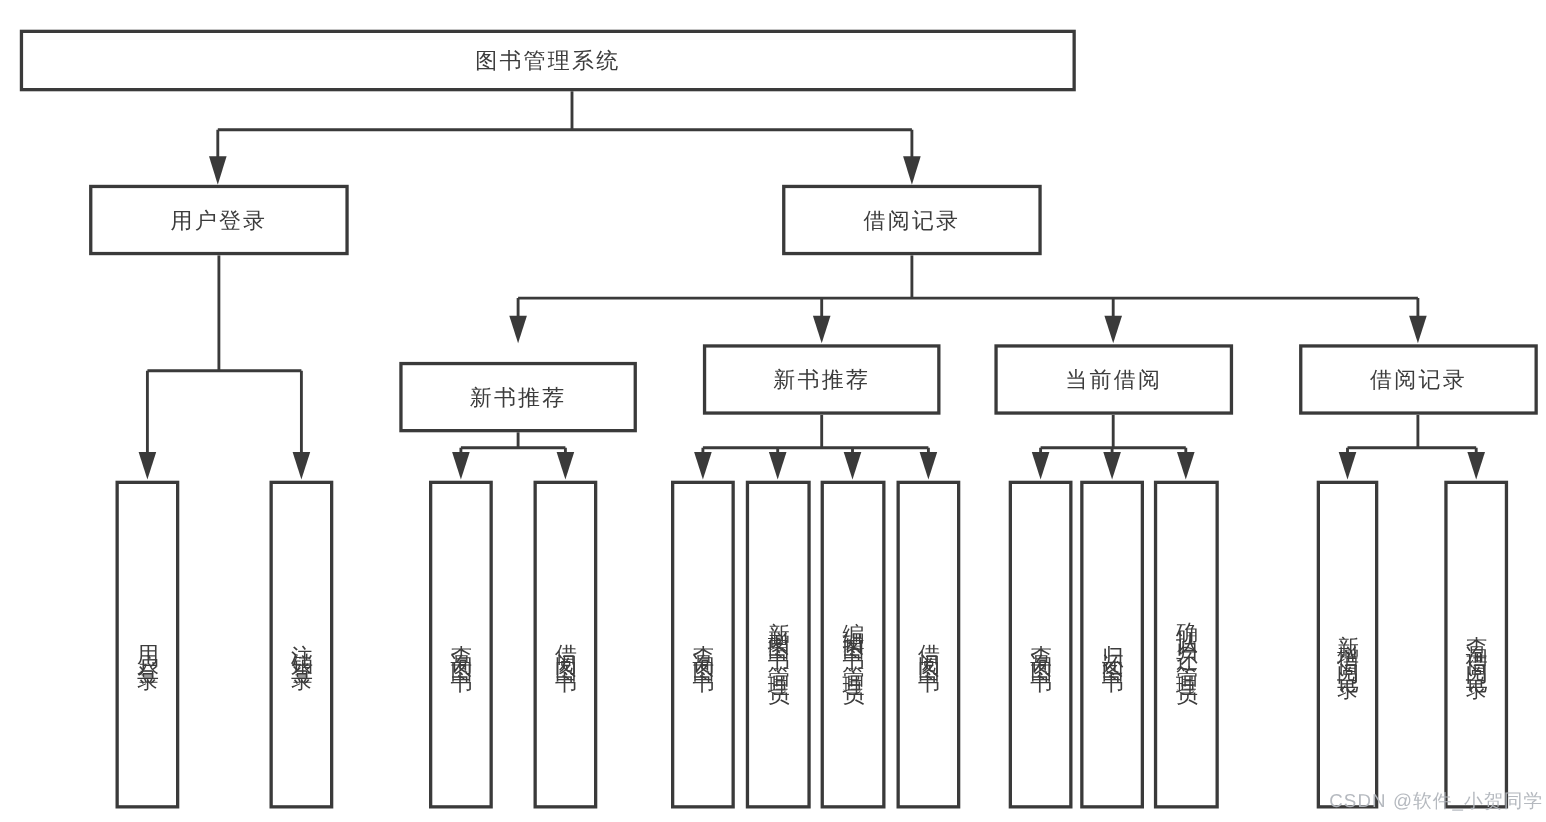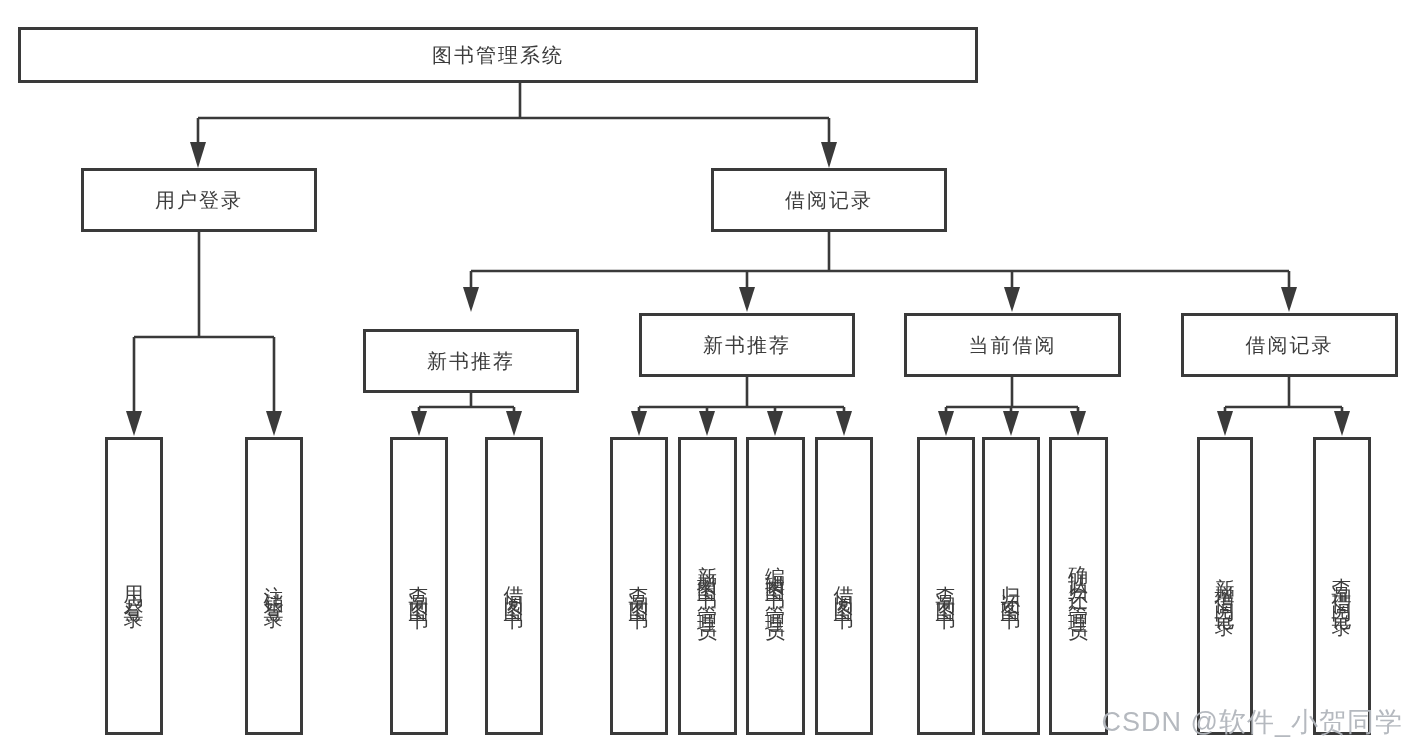--- a/index.html
+++ b/index.html
@@ -35,21 +35,21 @@
     letter-spacing:8px;
     line-height:1;
     color:#3c3c3c;
     white-space:nowrap;
   }
   #watermark{
     position:absolute;
     right:2px;
     bottom:7px;
     z-index:10;
-    font-size:27px;
+    font-size:17px;
     color:rgba(178,182,188,0.96);
     letter-spacing:1px;
     white-space:nowrap;
   }
 </style>
 </head>
 <body>
 
 <div id="stage">
 

